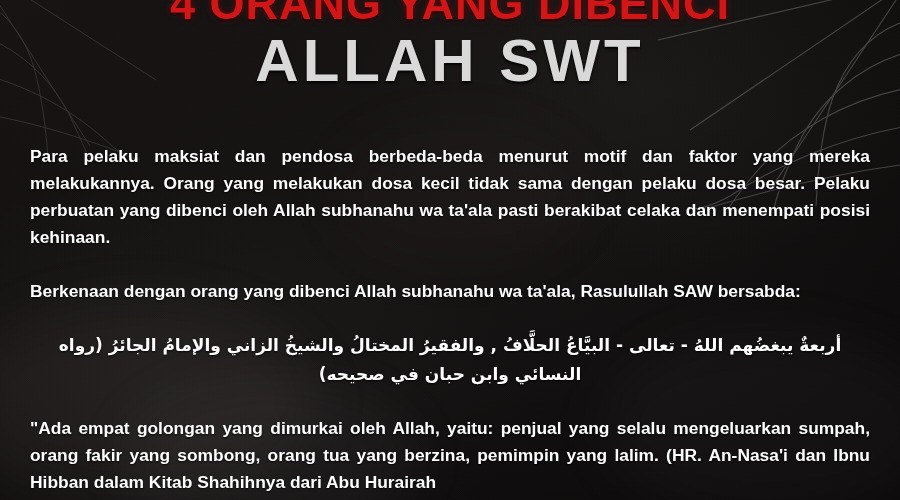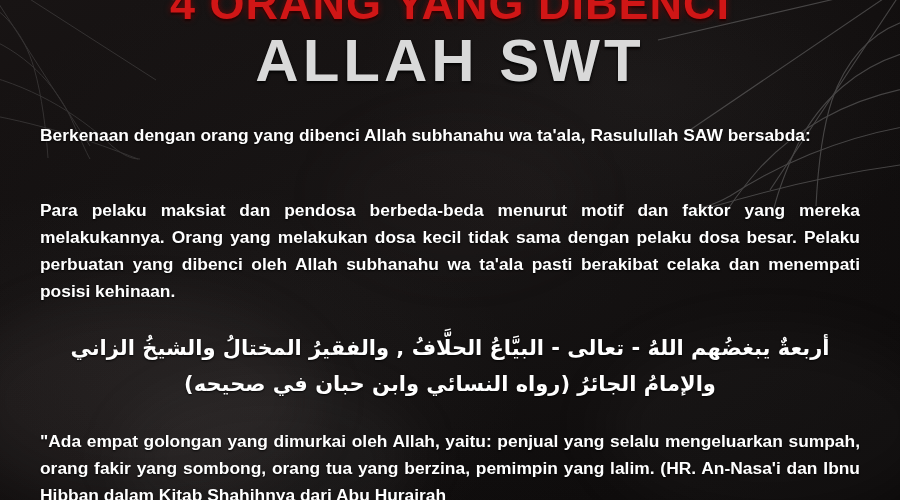--- a/index.html
+++ b/index.html
@@ -56,21 +56,21 @@
     width: 210px;
     height: 200px;
     opacity: 0.32;
     transform: scaleX(-1);
     pointer-events: none;
   }
 
   .content {
     position: absolute;
     inset: 0;
-    padding: 0 40px;
+    padding: 0 30px;
     box-sizing: border-box;
   }
 
   .title-main {
     margin: 0;
     padding-top: 0;
     text-align: center;
     font-size: 45px;
     font-weight: bold;
     letter-spacing: 1px;
@@ -101,21 +101,21 @@
     text-align: justify;
     text-shadow: 0 1px 2px rgba(0,0,0,0.85);
     margin: 0;
   }
 
   .p1 { margin-top: 48px; }
   .p2 { margin-top: 27px; }
 
   .arabic {
     color: #ffffff;
-    font-size: 21px;
+    font-size: 17px;
     font-weight: bold;
     direction: rtl;
     text-align: center;
     line-height: 1.7;
     margin-top: 26px;
     text-shadow: 0 1px 2px rgba(0,0,0,0.85);
     font-family: "DejaVu Sans", "Liberation Sans", sans-serif;
   }
 
   .p3 { margin-top: 26px; }
@@ -154,18 +154,18 @@
       <path d="M208 72 C 164 86, 130 116, 110 156 C 100 178, 94 192, 90 199"></path>
       <path d="M208 112 C 152 124, 104 152, 68 186 C 56 196, 48 199, 40 199"></path>
       <path d="M208 152 C 142 162, 86 182, 42 199"></path>
     </g>
   </svg>
 
   <div class="content">
     <h1 class="title-main">4 ORANG YANG DIBENCI</h1>
     <h2 class="title-sub">ALLAH SWT</h2>
 
+    <p class="body-text p1">Para pelaku maksiat dan pendosa berbeda-beda menurut motif dan faktor yang mereka melakukannya. Orang yang melakukan dosa kecil tidak sama dengan pelaku dosa besar. Pelaku perbuatan yang dibenci oleh Allah subhanahu wa ta'ala pasti berakibat celaka dan menempati posisi kehinaan.</p>
     <p class="body-text p2">Berkenaan dengan orang yang dibenci Allah subhanahu wa ta'ala, Rasulullah SAW bersabda:</p>
-    <p class="body-text p1">Para pelaku maksiat dan pendosa berbeda-beda menurut motif dan faktor yang mereka melakukannya. Orang yang melakukan dosa kecil tidak sama dengan pelaku dosa besar. Pelaku perbuatan yang dibenci oleh Allah subhanahu wa ta'ala pasti berakibat celaka dan menempati posisi kehinaan.</p>
     <p class="arabic">أربعةٌ يبغضُهم اللهُ - تعالى - البيَّاعُ الحلَّافُ , والفقيرُ المختالُ والشيخُ الزاني والإمامُ الجائرُ (رواه النسائي وابن حبان في صحيحه)</p>
     <p class="body-text p3">"Ada empat golongan yang dimurkai oleh Allah, yaitu: penjual yang selalu mengeluarkan sumpah, orang fakir yang sombong, orang tua yang berzina, pemimpin yang lalim. (HR. An-Nasa'i dan Ibnu Hibban dalam Kitab Shahihnya dari Abu Hurairah</p>
   </div>
 </div>
 
 </body></html>

